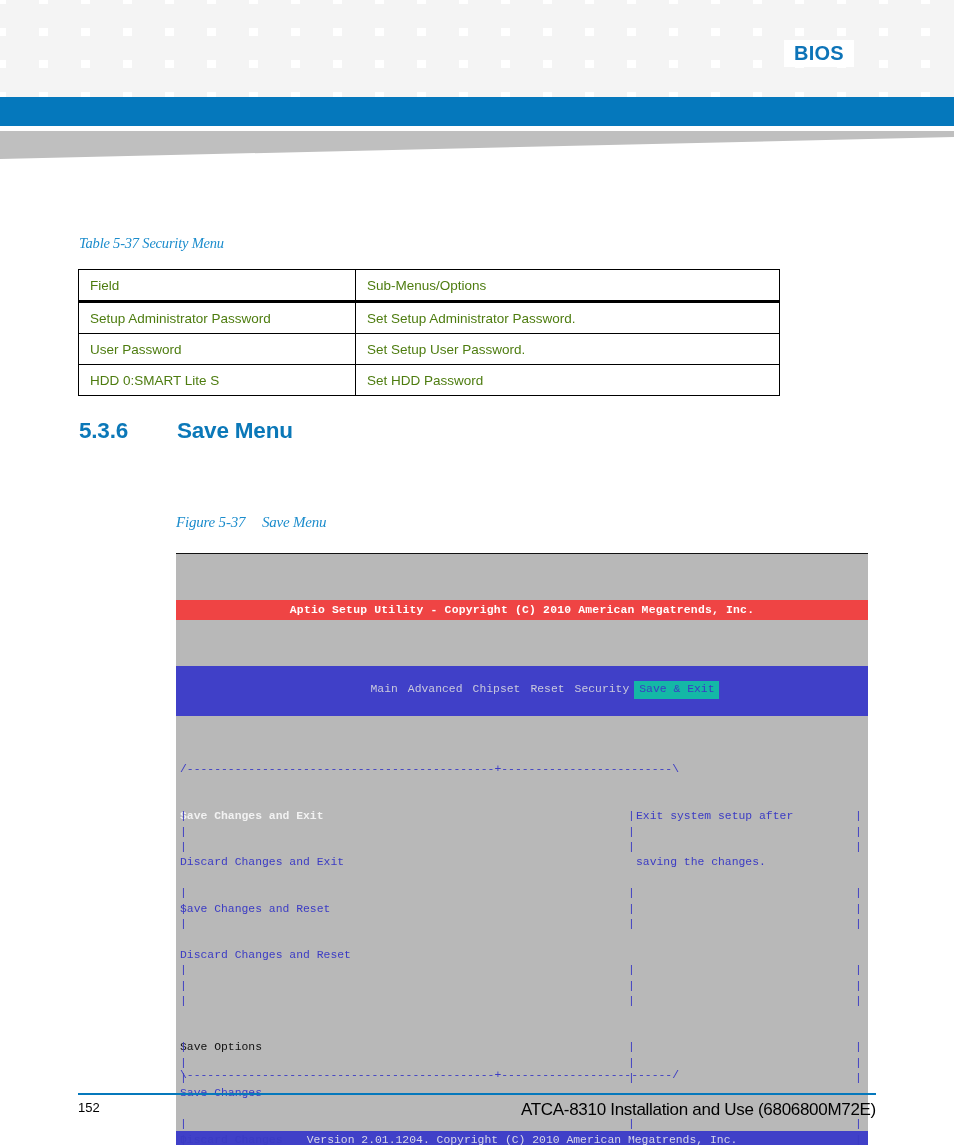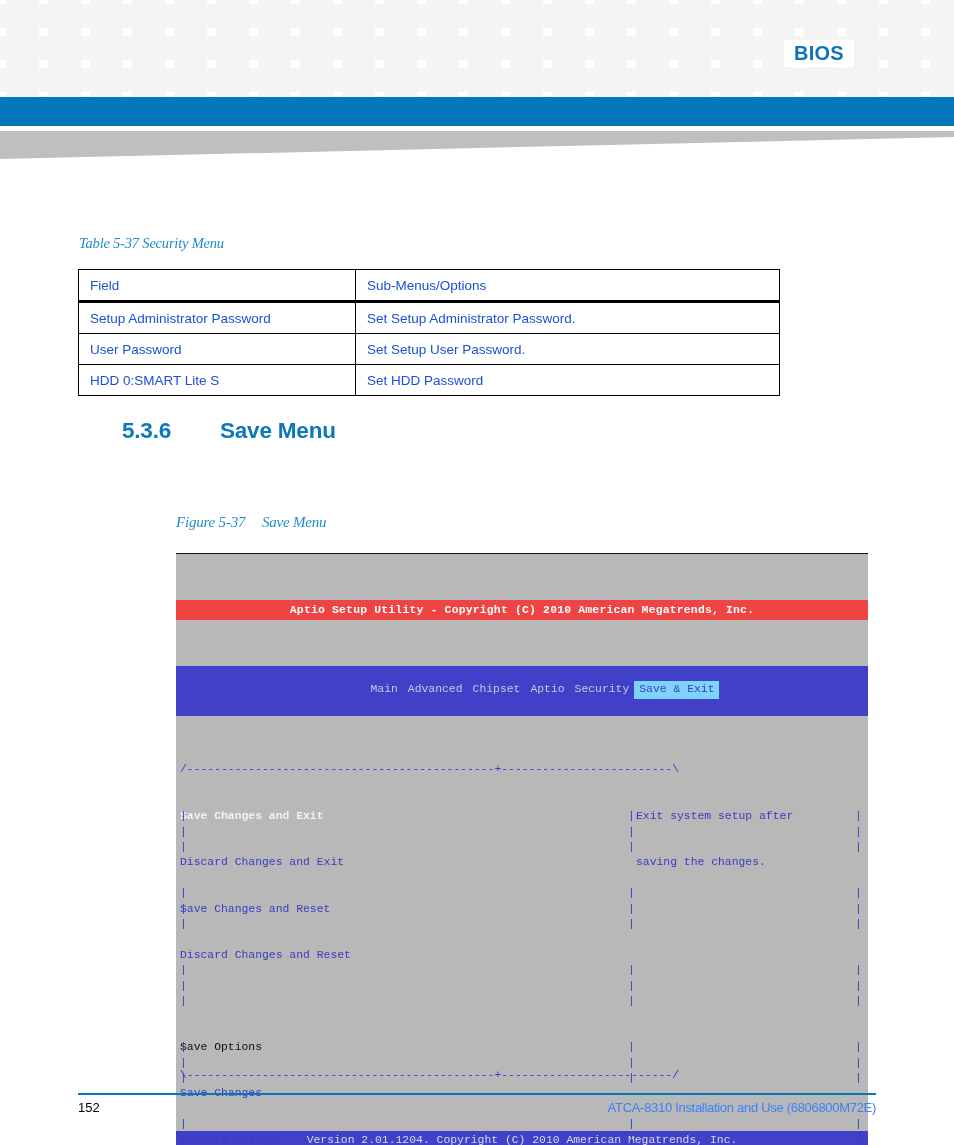--- a/index.html
+++ b/index.html
@@ -75,42 +75,41 @@
     text-align: right;
   }
 
   table.doc-table {
     position: absolute;
     left: 78px;
     top: 108px;
     width: 702px;
     border-collapse: collapse;
     font-size: 13.5px;
-    color: #1d4ed8;
+    color: #4d7c0f;
   }
   table.doc-table td {
     border: 1px solid #000000;
     padding: 7px 11px;
     vertical-align: middle;
     height: 16px;
   }
   table.doc-table td.col-a { width: 254px; }
   table.doc-table tr.header-row td {
     border-bottom: 3px solid #000000;
   }
 
   .section-heading {
     position: absolute;
     left: 79px;
     top: 257px;
     color: #0b78b8;
     font-size: 22.5px;
     font-weight: bold;
     letter-spacing: -0.2px;
-    margin-left: 43px;
   }
   .section-heading .num { display: inline-block; width: 98px; }
 
   .figure-caption {
     position: absolute;
     left: 176px;
     top: 353px;
     font-family: "Liberation Serif", serif;
     font-style: italic;
     font-size: 15px;
@@ -147,21 +146,21 @@
     background: #4040c8;
     padding: 0 0 2px 0;
     text-align: center;
     color: #c9c9dd;
   }
   .bios-menubar .mi {
     display: inline-block;
     padding: 1px 5px;
   }
   .bios-menubar .mi.active {
-    background: #7dd3fc;
+    background: #14b8a6;
     color: #3b3bc4;
   }
   .bios-body {
     background: #b8b8b8;
     padding: 0 0 0 0;
     position: relative;
     height: 322px;
   }
   .bios-left-col {
     position: absolute;
@@ -201,22 +200,22 @@
     left: 78px;
     top: 1100px;
     font-size: 13px;
     color: #000000;
     text-align: right;
   }
   .footer-doc {
     position: absolute;
     right: 78px;
     top: 1100px;
-    font-size: 13px;
-    color: #3b82f6;
+    font-size: 17px;
+    color: #000000;
     letter-spacing: -0.3px;
   }
 </style>
 </head>
 <body>
 
 <div class="page-header"></div>
 <div class="bios-label">BIOS</div>
 <div class="blue-bar"></div>
 <div class="gray-wedge">
@@ -256,21 +255,21 @@
 
   <div class="figure-caption">
     <span class="fignum">Figure 5-37</span><span>Save Menu</span>
   </div>
 
   <div class="bios-shot">
 
     <div class="bios-titlebar">Aptio Setup Utility - Copyright (C) 2010 American Megatrends, Inc.</div>
 
     <div class="bios-menubar">
-      <span class="mi">Main</span><span class="mi">Advanced</span><span class="mi">Chipset</span><span class="mi">Aptio</span><span class="mi">Security</span><span class="mi active">Save &amp; Exit</span>
+      <span class="mi">Main</span><span class="mi">Advanced</span><span class="mi">Chipset</span><span class="mi">Reset</span><span class="mi">Security</span><span class="mi active">Save &amp; Exit</span>
     </div>
 
     <div class="bios-body">
 
       <div class="frame-line" style="position:absolute;left:4px;top:0;">/---------------------------------------------+-------------------------\</div>
 
       <div class="bios-left-col">
         <div class="itm sel">Save Changes and Exit</div>
         <div class="itm">Discard Changes and Exit</div>
         <div class="itm">Save Changes and Reset</div>

